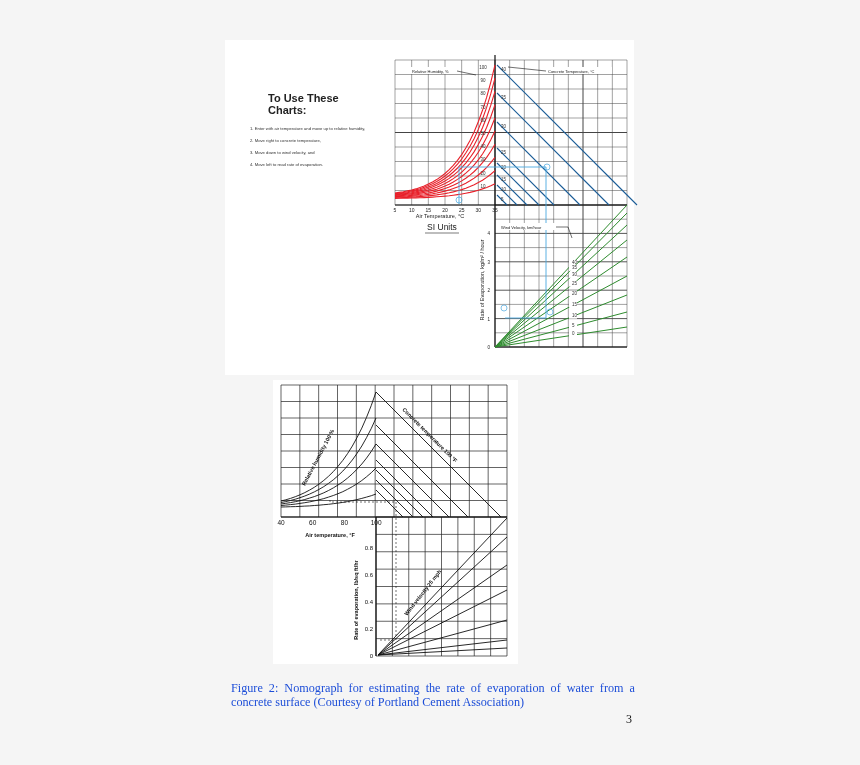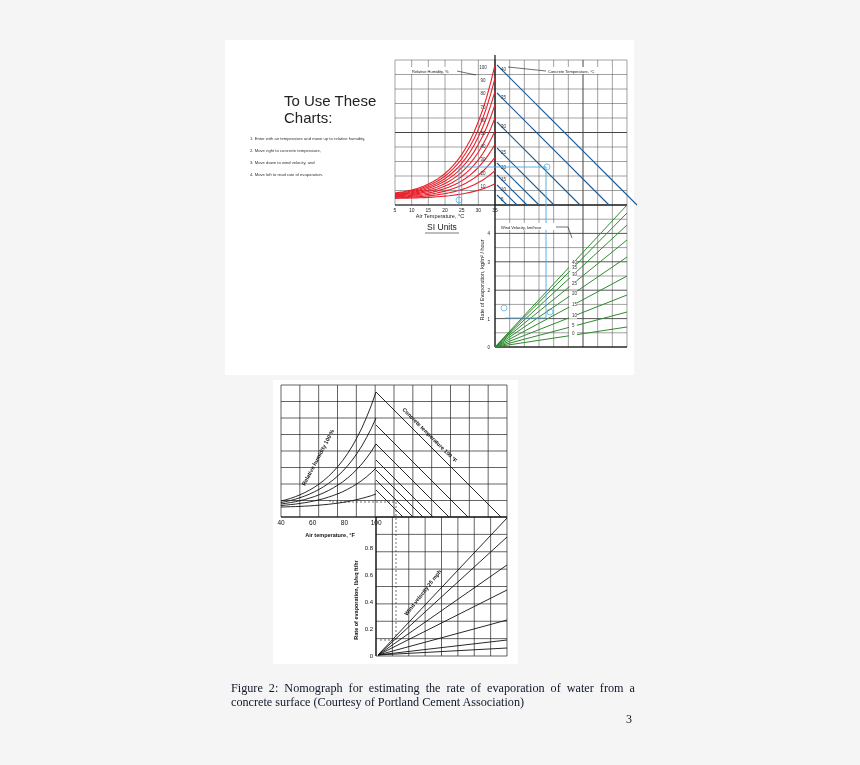--- a/index.html
+++ b/index.html
@@ -1,24 +1,24 @@
 <!DOCTYPE html>
 <html><head>
 <meta charset="utf-8">
 <style>
   html,body{margin:0;padding:0;}
   body{width:860px;height:765px;background:#f5f5f5;position:relative;overflow:hidden;font-family:"Liberation Sans",sans-serif;}
   .panel{position:absolute;background:#fff;}
   #si-panel{left:225px;top:40px;width:409px;height:335px;}
   #imp-panel{left:273px;top:380px;width:245px;height:284px;}
   .instr{position:absolute;left:250px;top:92px;width:130px;font-size:9px;color:#222;}
-  .instr h3{margin:0 0 10px 34px;font-weight:normal;font-size:15px;}
+  .instr h3{margin:0 0 10px 18px;font-weight:bold;font-size:11px;}
   .instr p{margin:0 0 7px 0;font-size:4.2px;line-height:5px;color:#333;}
   svg{position:absolute;left:0;top:0;}
-  .caption{position:absolute;left:231px;top:681px;width:404px;font-family:"Liberation Serif",serif;font-size:12.2px;line-height:14px;color:#0f172a;text-align:justify;text-align-last:left;}
+  .caption{position:absolute;left:231px;top:681px;width:404px;font-family:"Liberation Serif",serif;font-size:12.2px;line-height:14px;color:#1d4ed8;text-align:justify;text-align-last:left;}
   .pagenum{position:absolute;left:626px;top:712px;font-family:"Liberation Serif",serif;font-size:12px;color:#111;}
 </style>
 </head>
 <body>
 
 <div class="panel" id="si-panel"></div>
 <div class="panel" id="imp-panel"></div>
 
 <div class="instr">
   <h3>To Use These Charts:</h3>

